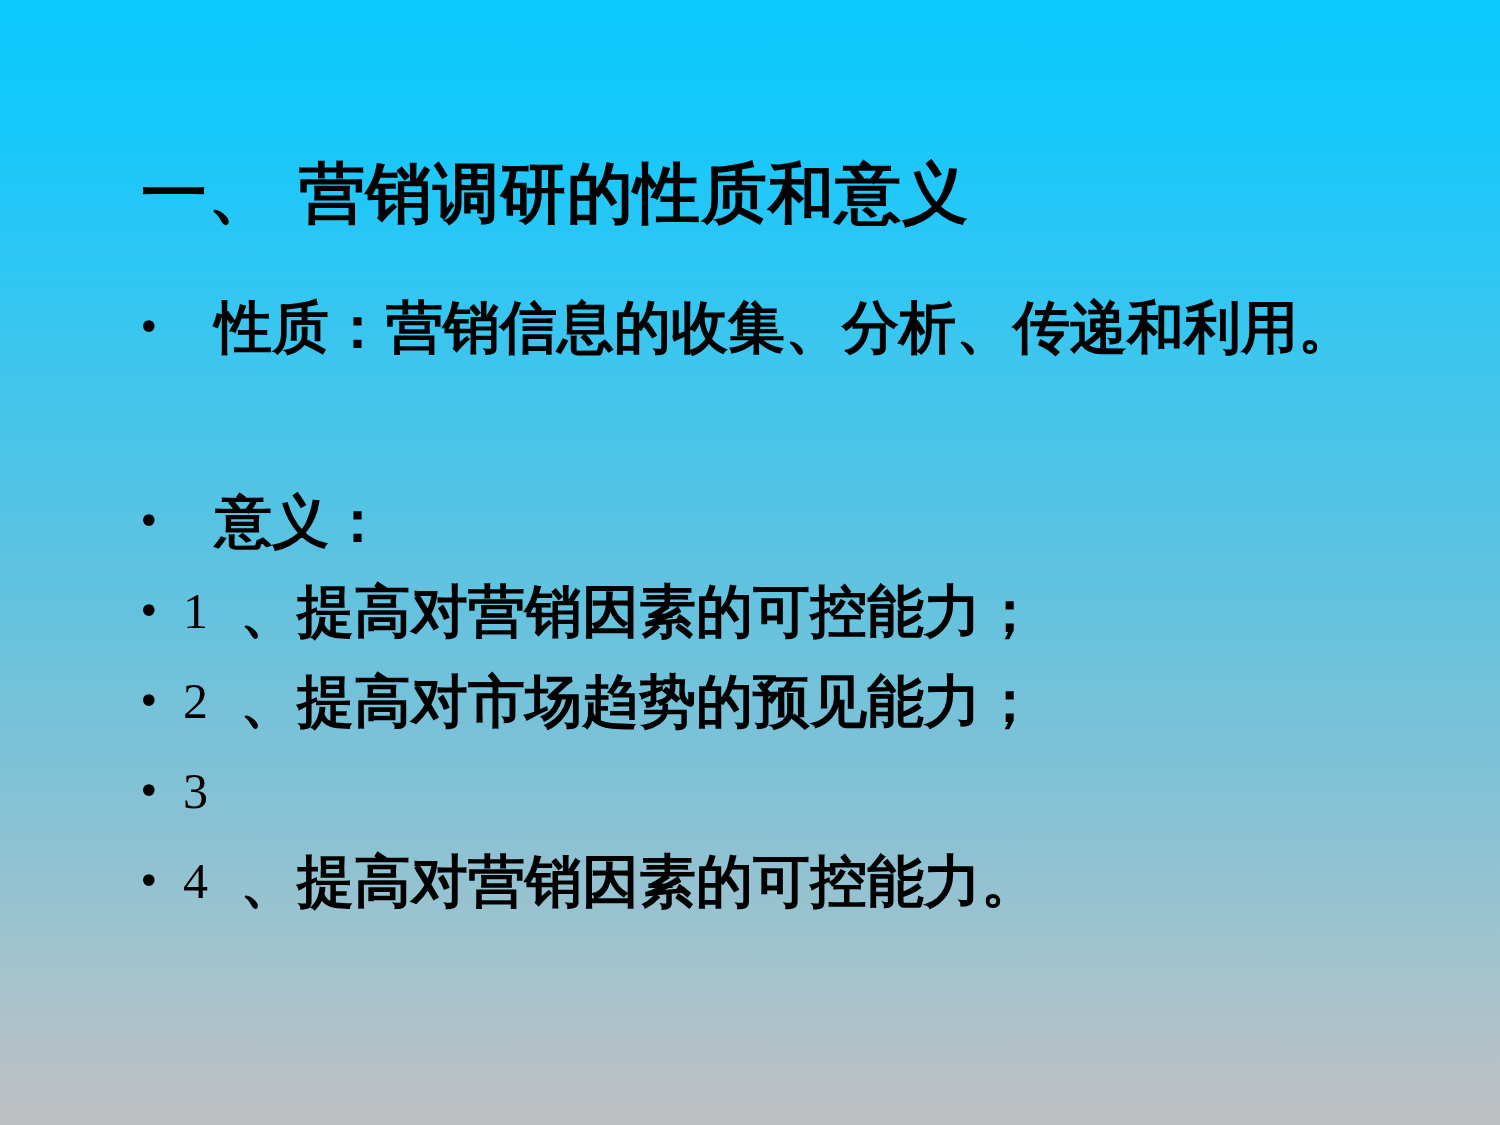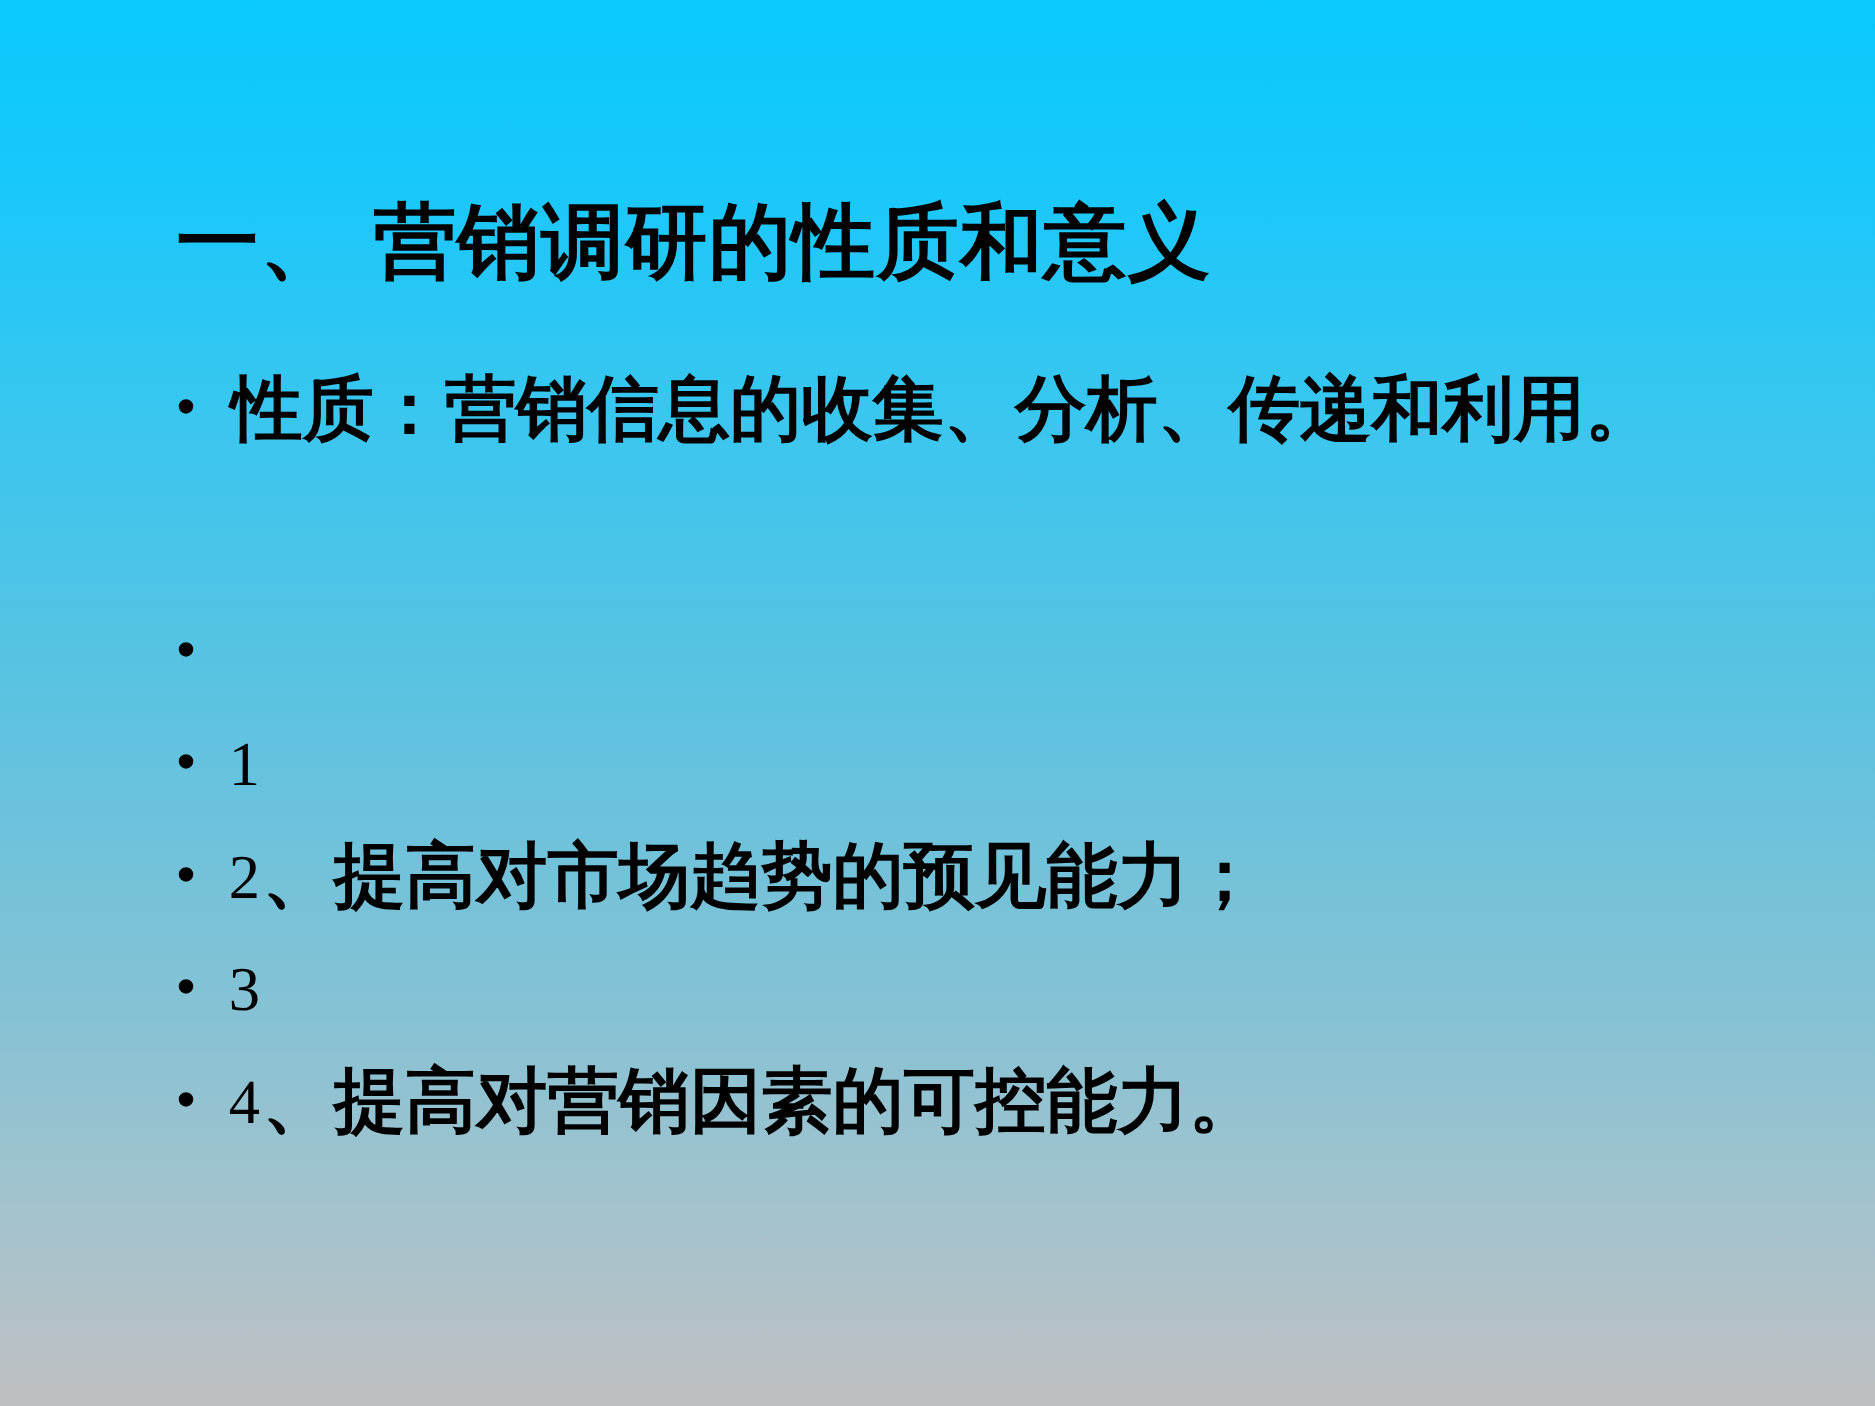--- a/index.html
+++ b/index.html
@@ -92,20 +92,21 @@
   }
 
   .bullet-text {
     flex: 0 1 auto;
     color: #000000;
     font-family: "DejaVu Sans", "Liberation Sans", sans-serif;
     font-weight: 700;
     font-size: 57px;
     line-height: 78px;
     letter-spacing: 0px;
+    margin-left: 30px;
   }
 
   
   .bullet-num {
     flex: 0 0 auto;
     color: #000000;
     font-family: "Liberation Serif", "DejaVu Serif", serif;
     font-weight: 400;
     font-size: 50px;
     line-height: 78px;
@@ -135,25 +136,27 @@
 
       <li class="bullet-row spacer-row row-empty">
         <span class="bullet-marker"></span>
         <span class="bullet-num"></span>
         <span class="bullet-text"></span>
       </li>
 
       <li class="bullet-row">
         <span class="bullet-marker">•</span>
         <span class="bullet-num"></span>
+        <span class="bullet-text">意义：</span>
       </li>
 
       <li class="bullet-row">
         <span class="bullet-marker">•</span>
         <span class="bullet-num">1</span>
+        <span class="bullet-text">、提高对营销因素的可控能力；</span>
       </li>
 
       <li class="bullet-row">
         <span class="bullet-marker">•</span>
         <span class="bullet-num">2</span>
         <span class="bullet-text">、提高对市场趋势的预见能力；</span>
       </li>
 
       <li class="bullet-row">
         <span class="bullet-marker">•</span>

